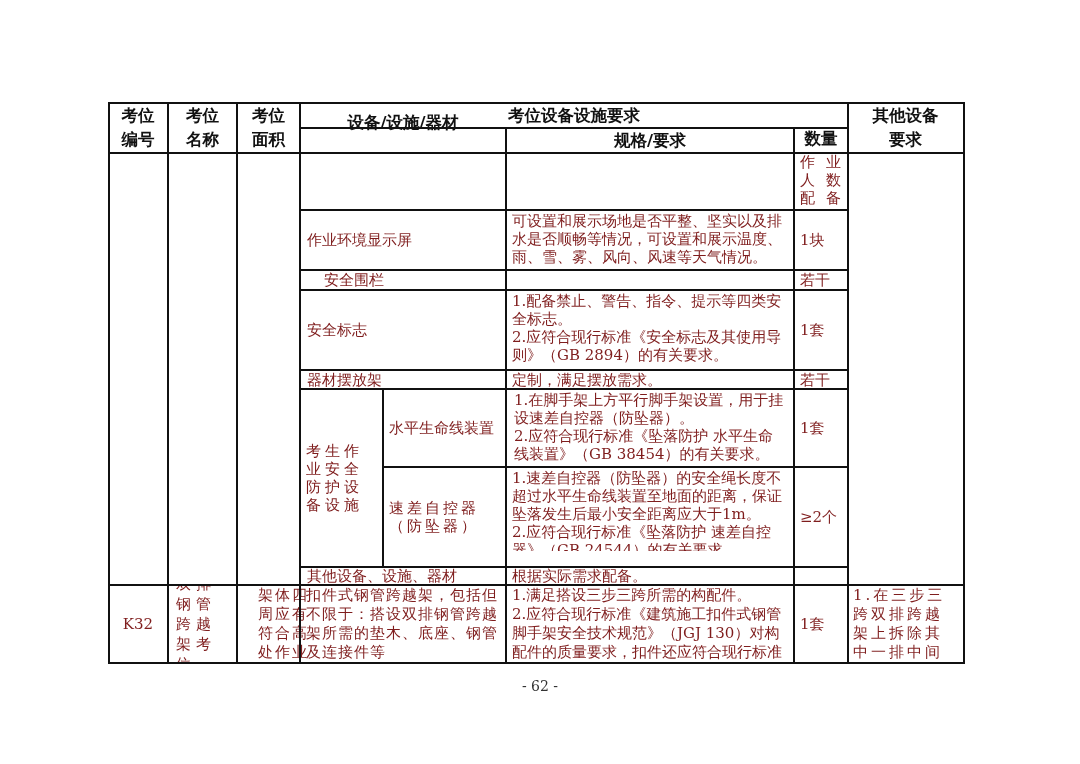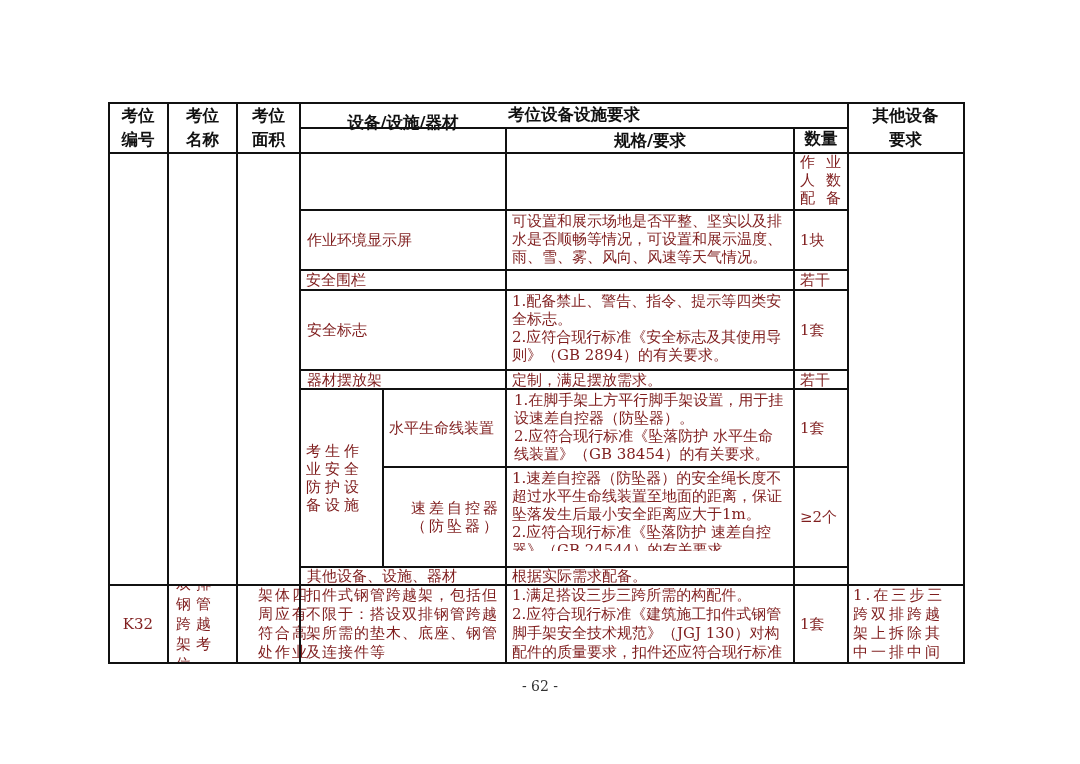--- a/index.html
+++ b/index.html
@@ -35,57 +35,57 @@
 <body>
 
 <div class="page">
 
   <div class="hcell" style="left:108px; top:103px; width:60px; height:50px;">考位
 编号</div>
   <div class="hcell" style="left:168px; top:103px; width:69px; height:50px;">考位
 名称</div>
   <div class="hcell" style="left:237px; top:103px; width:63px; height:50px;">考位
 面积</div>
-  <div class="hcell" style="left:300px; top:103px; width:548px; height:25px;font-family:Liberation Mono, monospace;">考位设备设施要求</div>
+  <div class="hcell" style="left:300px; top:103px; width:548px; height:25px;">考位设备设施要求</div>
   <div class="hcell" style="left:300px; top:112px; width:206px; height:22px;">设备/设施/器材</div>
   <div class="hcell" style="left:506px; top:128px; width:288px; height:25px;">规格/要求</div>
   <div class="hcell" style="left:794px; top:132px; width:54px; height:14px;">数量</div>
   <div class="hcell" style="left:848px; top:103px; width:115px; height:50px;">其他设备
 要求</div>
 
   <div class="cell pre justify" style="left:794px; top:153px; width:54px; height:57px; padding:0 6px;">作 业
 人 数
 配备</div>
 
 
   <div class="cell vcenter" style="left:300px; top:210px; width:206px; height:60px; padding-left:7px;">作业环境显示屏</div>
   <div class="cell" style="left:506px; top:210px; width:288px; height:60px; padding:2px 6px;">可设置和展示场地是否平整、坚实以及排水是否顺畅等情况，可设置和展示温度、雨、雪、雾、风向、风速等天气情况。</div>
   <div class="cell vcenter" style="left:794px; top:210px; width:54px; height:60px; padding-left:6px;">1块</div>
 
-  <div class="cell vcenter" style="left:300px; top:270px; width:206px; height:20px; padding-left:6px;">安全围栏</div>
+  <div class="cell vcenter" style="left:300px; top:270px; width:206px; height:20px; padding-left:24px;">安全围栏</div>
   <div class="cell" style="left:506px; top:270px; width:288px; height:20px;"></div>
   <div class="cell vcenter" style="left:794px; top:270px; width:54px; height:20px; padding-left:6px;">若干</div>
 
   <div class="cell vcenter" style="left:300px; top:290px; width:206px; height:80px; padding-left:7px;">安全标志</div>
   <div class="cell pre" style="left:506px; top:290px; width:288px; height:80px; padding:2px 6px;">1.配备禁止、警告、指令、提示等四类安全标志。
 2.应符合现行标准《安全标志及其使用导则》（GB 2894）的有关要求。</div>
   <div class="cell vcenter" style="left:794px; top:290px; width:54px; height:80px; padding-left:6px;">1套</div>
 
   <div class="cell vcenter" style="left:300px; top:370px; width:206px; height:19px; padding-left:7px;">器材摆放架</div>
   <div class="cell vcenter" style="left:506px; top:370px; width:288px; height:19px; padding-left:6px;">定制，满足摆放需求。</div>
   <div class="cell vcenter" style="left:794px; top:370px; width:54px; height:19px; padding-left:6px;">若干</div>
 
   <div class="cell vcenter" style="left:300px; top:389px; width:83px; height:178px; padding:0 6px; letter-spacing:4px;">考生作业安全防护设备设施</div>
 
   <div class="cell vcenter" style="left:383px; top:389px; width:123px; height:78px; padding-left:6px;">水平生命线装置</div>
   <div class="cell pre" style="left:506px; top:389px; width:288px; height:78px; padding:2px 8px;">1.在脚手架上方平行脚手架设置，用于挂设速差自控器（防坠器）。
 2.应符合现行标准《坠落防护 水平生命线装置》（GB 38454）的有关要求。</div>
   <div class="cell vcenter" style="left:794px; top:389px; width:54px; height:78px; padding-left:6px;">1套</div>
 
-  <div class="cell vcenter" style="left:383px; top:467px; width:123px; height:100px; padding:0 6px; letter-spacing:3px;margin-left:22px;">速差自控器（防坠器）</div>
+  <div class="cell vcenter" style="left:383px; top:467px; width:123px; height:100px; padding:0 6px; letter-spacing:3px;">速差自控器（防坠器）</div>
   <div class="cell pre" style="left:506px; top:467px; width:288px; height:84px; padding:2px 6px;">1.速差自控器（防坠器）的安全绳长度不超过水平生命线装置至地面的距离，保证坠落发生后最小安全距离应大于1m。
 2.应符合现行标准《坠落防护 速差自控器》（GB 24544）的有关要求。</div>
   <div class="cell vcenter" style="left:794px; top:467px; width:54px; height:100px; padding-left:6px;">≥2个</div>
 
   <div class="cell vcenter" style="left:300px; top:567px; width:206px; height:18px; padding-left:7px;">其他设备、设施、器材</div>
   <div class="cell vcenter" style="left:506px; top:567px; width:288px; height:18px; padding-left:6px;">根据实际需求配备。</div>
   <div class="cell vcenter" style="left:794px; top:567px; width:54px; height:18px;"></div>
 
   <div class="cell vcenter center" style="left:108px; top:585px; width:60px; height:78px; justify-content:center;">K32</div>
   <div class="cell vcenter" style="left:168px; top:585px; width:69px; height:78px; padding:0 8px; letter-spacing:5px; line-height:20px;">双排钢管跨越架考位</div>

